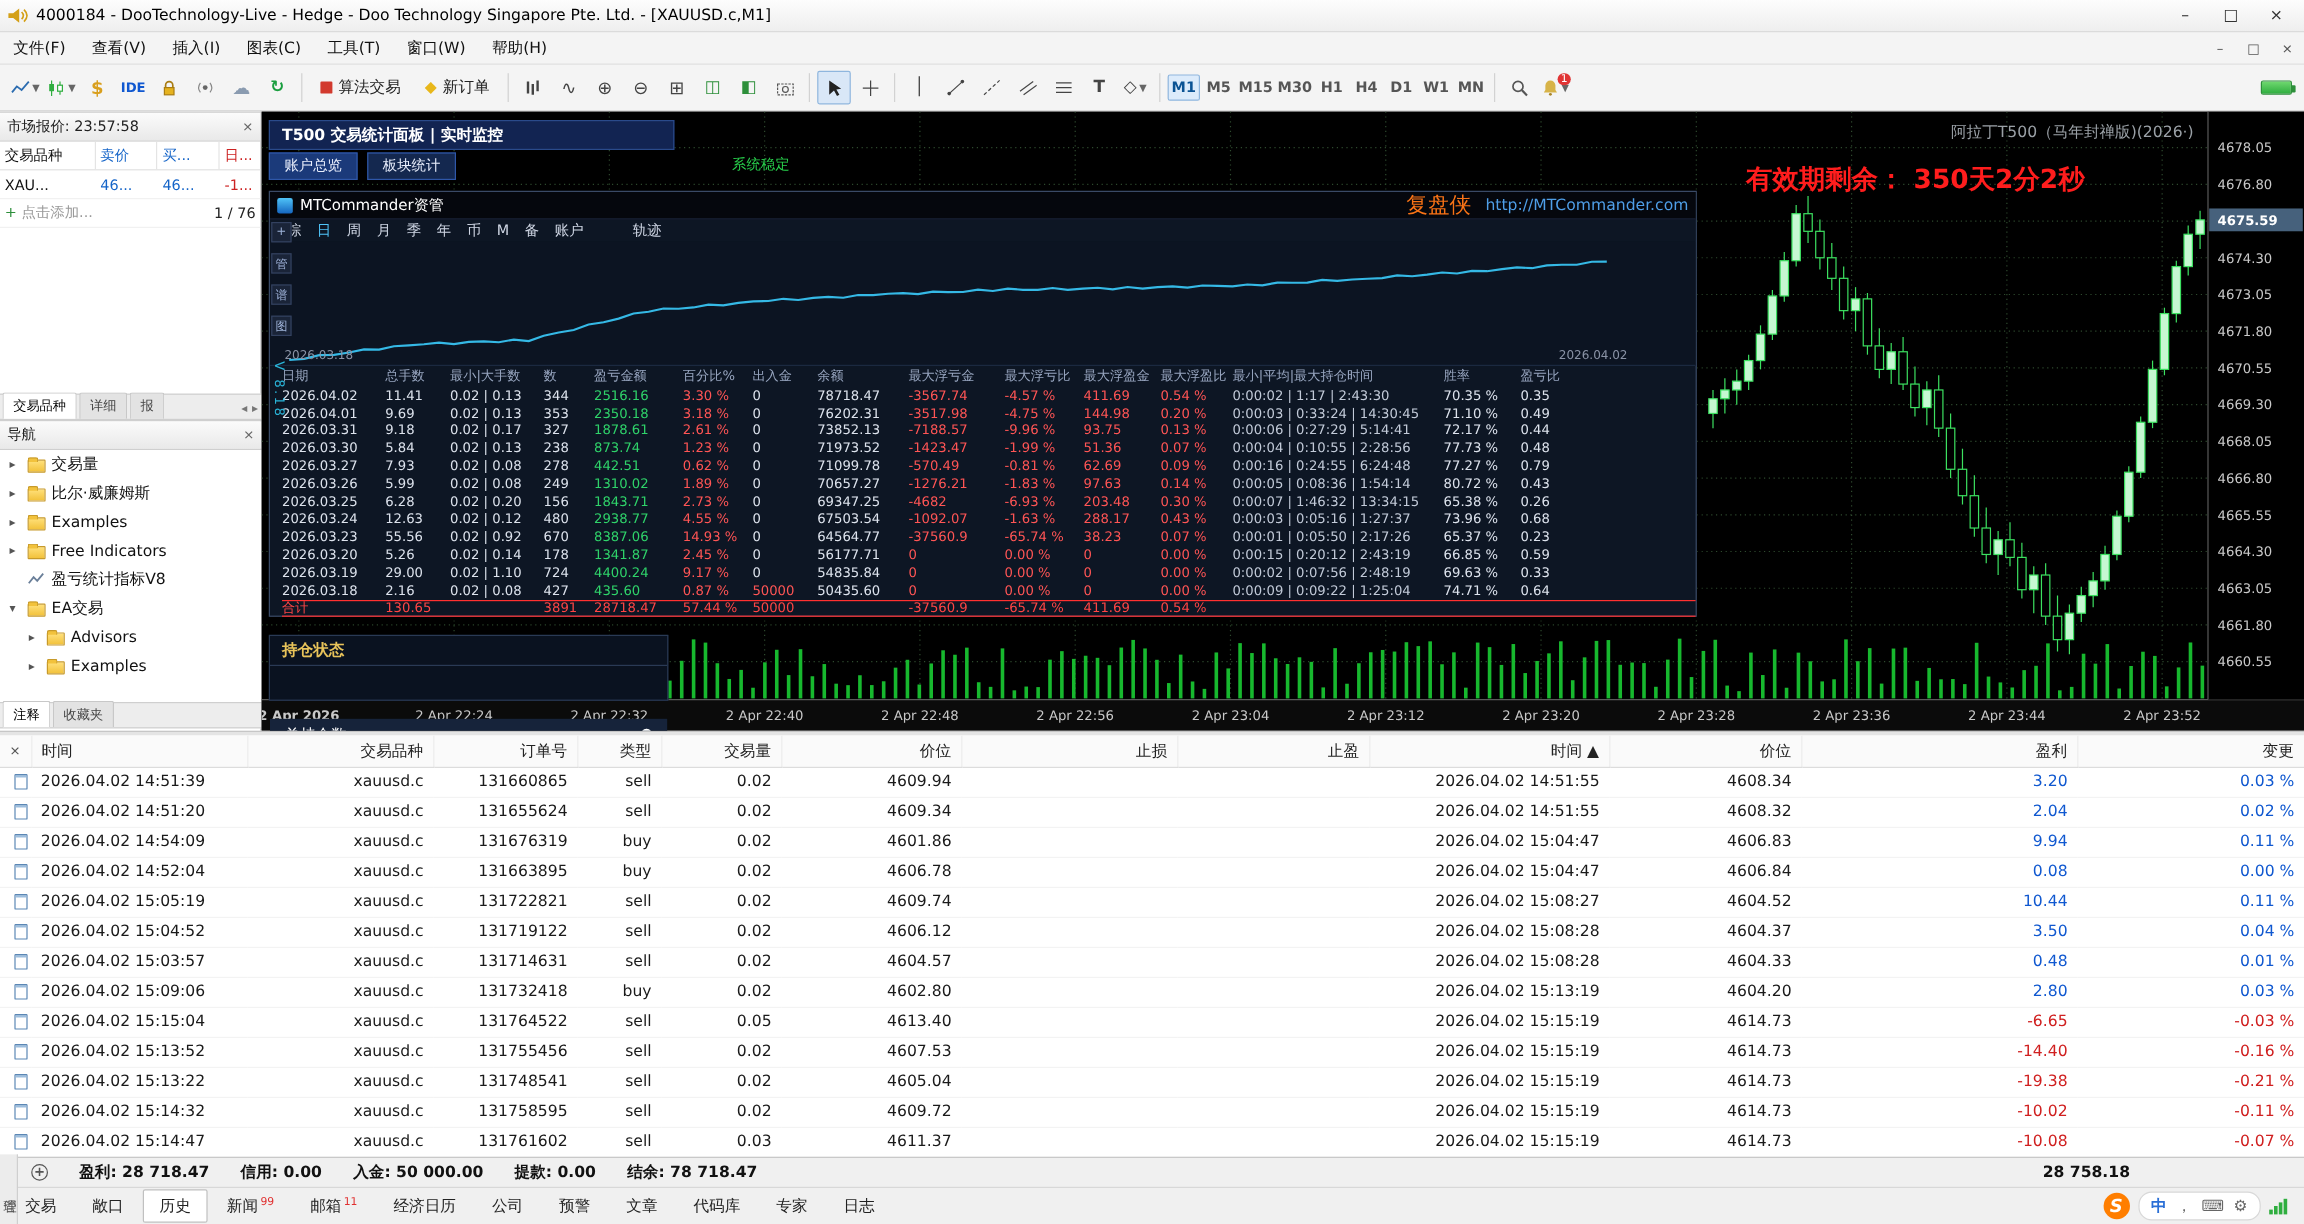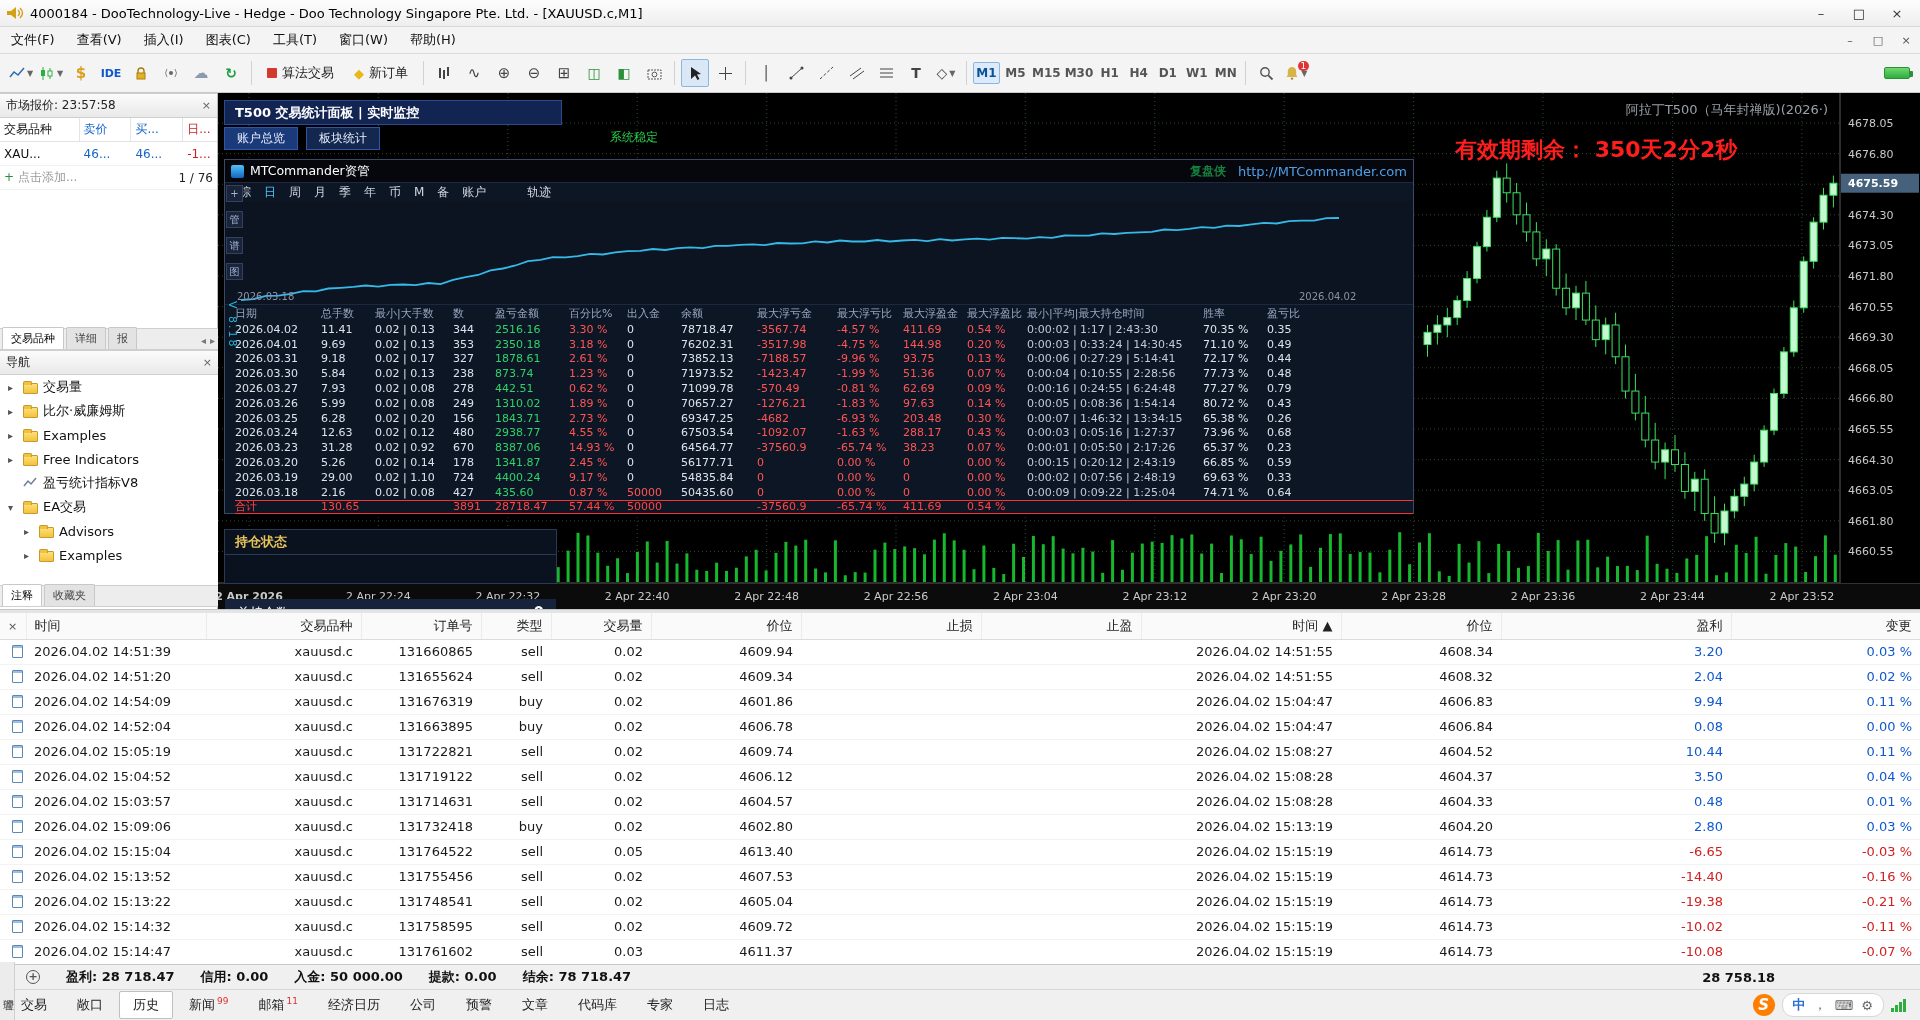--- a/index.html
+++ b/index.html
@@ -64,21 +64,21 @@
   .chip.dim { background:#14284f; }
   #sys-status { position:absolute; left:392px; top:36px; color:#28d14c; font-size:12px; z-index:2; }
   #aladdin { position:absolute; right:92px; top:8px; color:#9aa0a6; font-size:13px; z-index:2; }
   #expiry { position:absolute; left:1237px; top:42px; color:#ff1d1d; font-size:22px; font-weight:bold; z-index:4; white-space:nowrap; }
 
   
   #overlay { position:absolute; left:6px; top:66px; width:1190px; height:355px; background:#0d1624; border:1px solid #3a4a66; box-shadow:2px 3px 8px rgba(0,0,0,.6); z-index:3; }
   #ov-title { height:23px; background:#05070d; border-bottom:1px solid #1f2940; display:flex; align-items:center; padding:0 6px; gap:6px; }
   #ov-title .ov-ico { width:13px; height:13px; background:linear-gradient(#4fc3f7,#1565c0); border-radius:2px; }
   #ov-title .ov-text { color:#fff; font-size:12.5px; }
-  #ov-title .wm { margin-left:auto; color:#15803d; font-size:12px; font-weight:bold; }
+  #ov-title .wm { margin-left:auto; color:#f97316; font-size:18px; font-weight:normal; }
   #ov-title .wm-url { color:#4f9fe8; font-size:13px; margin-left:6px; font-weight:normal; }
   #ov-nav { height:18px; display:flex; align-items:center; gap:13px; padding:0 14px; background:#0d1624; color:#cfd6e4; font-size:12px; }
   #ov-nav .sel { color:#4fc3f7; }
   #ov-nav .right { margin-left:28px; }
   #curve-wrap { position:relative; height:104px; background:#0c1422; border-bottom:1px solid #1b2940; }
   .curve-lbl { position:absolute; bottom:2px; color:#8a93a6; font-size:10px; }
   #stats-table { padding-left:10px; font-size:11px; }
   .srow { display:flex; height:14.8px; align-items:center; white-space:nowrap; }
   .srow.shead { height:17px; color:#98a6c0; }
   .scell { overflow:hidden; flex:none; }
@@ -912,21 +912,21 @@
           <span class="scell c-r" style="width: 80px;">-1092.07</span>
           <span class="scell c-r" style="width: 66px;">-1.63 %</span>
           <span class="scell c-r" style="width: 64px;">288.17</span>
           <span class="scell c-r" style="width: 60px;">0.43 %</span>
           <span class="scell c-t" style="width: 176px;">0:00:03 | 0:05:16 | 1:27:37</span>
           <span class="scell c-w" style="width: 64px;">73.96 %</span>
           <span class="scell c-w" style="width: 50px;">0.68</span>
         </div>
         <div class="srow">
           <span class="scell c-w" style="width: 86px;">2026.03.23</span>
-          <span class="scell c-w" style="width: 54px;">31.28</span>
+          <span class="scell c-w" style="width: 54px;">55.56</span>
           <span class="scell c-w" style="width: 78px;">0.02 | 0.92</span>
           <span class="scell c-w" style="width: 42px;">670</span>
           <span class="scell c-g" style="width: 74px;">8387.06</span>
           <span class="scell c-r" style="width: 58px;">14.93 %</span>
           <span class="scell c-w" style="width: 54px;">0</span>
           <span class="scell c-w" style="width: 76px;">64564.77</span>
           <span class="scell c-r" style="width: 80px;">-37560.9</span>
           <span class="scell c-r" style="width: 66px;">-65.74 %</span>
           <span class="scell c-r" style="width: 64px;">38.23</span>
           <span class="scell c-r" style="width: 60px;">0.07 %</span>

